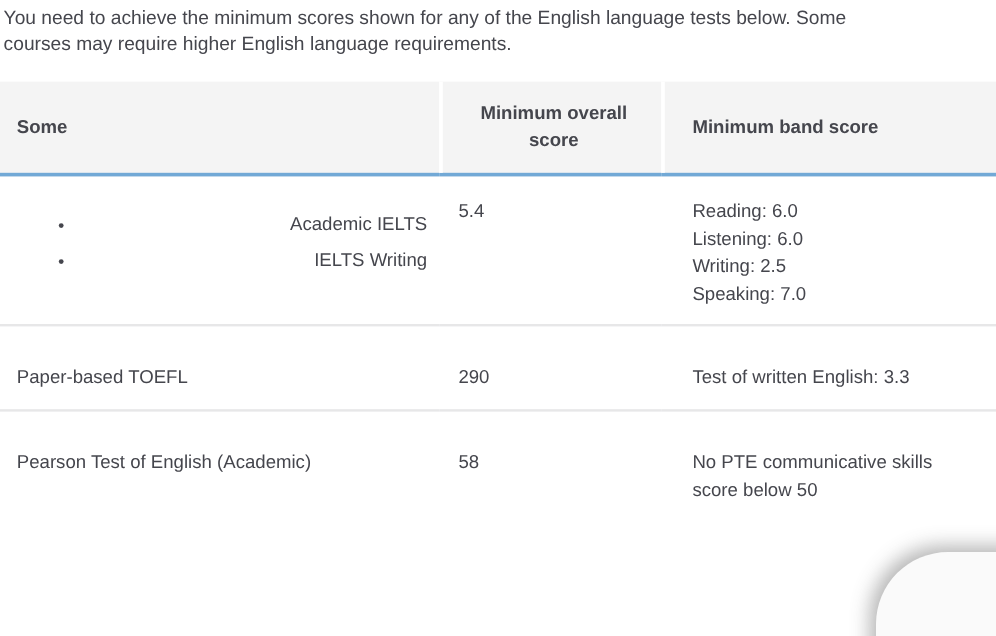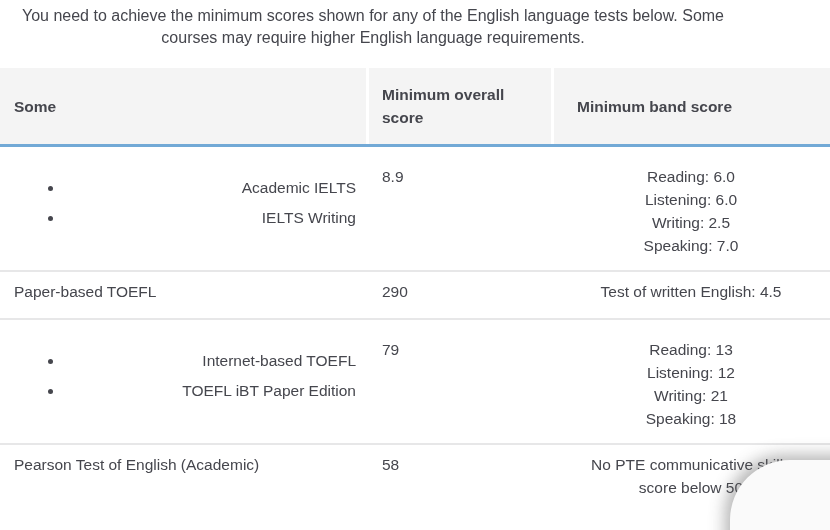--- a/index.html
+++ b/index.html
@@ -17,21 +17,20 @@
     overflow: hidden;
     background: #ffffff;
     font-family: "Liberation Sans", "DejaVu Sans", sans-serif;
     color: var(--text);
   }
   .intro {
     margin: 5px 0 0 3px;
     width: 740px;
     font-size: 16px;
     line-height: 22px;
-    text-align: center;
   }
   table.req-table {
     margin-top: 19px;
     width: 830px;
     border-collapse: separate;
     border-spacing: 0;
     table-layout: fixed;
     font-size: 15.5px;
   }
   col.c-test    { width: 366px; }
@@ -49,42 +48,42 @@
     border-bottom: 3px solid var(--accent-line);
     position: relative;
   }
   thead th.gap::before {
     content: "";
     position: absolute;
     left: 0; top: 0; bottom: 0;
     width: 3px;
     background: #ffffff;
   }
-  thead th.col-overall { padding-left: 16px; padding-right: 10px; }
+  thead th.col-overall { padding-left: 16px; padding-right: 10px; text-align: center; }
   thead th.col-band    { padding-left: 26px; }
 
   tbody td {
     vertical-align: top;
     line-height: 23px;
     padding: 18px 10px 13px 14px;
     border-bottom: 2px solid var(--row-divider);
   }
-  tbody tr.row-plain td { padding-top: 8px; padding-bottom: 15px; }
+  tbody tr.row-plain td { padding-top: 31px; padding-bottom: 15px; }
   tbody tr:last-child td { border-bottom: none; }
   tbody td.col-overall { padding-left: 16px; }
   tbody td.col-band    { padding-left: 26px; padding-right: 25px; }
 
   ul.test-list {
     margin: 11px 0 0 0;
     padding: 0 0 0 50px;
     list-style: disc;
   }
   ul.test-list li { margin: 0 0 7px 0; text-align: right; }
 
-  .band-line { display: block; text-align: center; }
+  .band-line { display: block; }
 
   .corner-widget {
     position: absolute;
     right: -40px;
     bottom: -70px;
     width: 140px;
     height: 140px;
     background: #fafafa;
     border-top-left-radius: 60px;
     box-shadow: -5px -5px 16px rgba(90, 90, 90, 0.45);
@@ -112,52 +111,37 @@
     </thead>
     <tbody>
 
       <tr class="row-bulleted">
         <td class="col-test">
           <ul class="test-list">
             <li>Academic IELTS</li>
             <li>IELTS Writing</li>
           </ul>
         </td>
-        <td class="col-overall">8.9</td>
+        <td class="col-overall">5.4</td>
         <td class="col-band">
           <span class="band-line">Reading: 6.0</span>
           <span class="band-line">Listening: 6.0</span>
           <span class="band-line">Writing: 2.5</span>
           <span class="band-line">Speaking: 7.0</span>
         </td>
       </tr>
 
       <tr class="row-plain">
         <td class="col-test">Paper-based TOEFL</td>
         <td class="col-overall">290</td>
         <td class="col-band">
-          <span class="band-line">Test of written English: 4.5</span>
+          <span class="band-line">Test of written English: 3.3</span>
         </td>
       </tr>
 
-      <tr class="row-bulleted">
-        <td class="col-test">
-          <ul class="test-list">
-            <li>Internet-based TOEFL</li>
-            <li>TOEFL iBT Paper Edition</li>
-          </ul>
-        </td>
-        <td class="col-overall">79</td>
-        <td class="col-band">
-          <span class="band-line">Reading: 13</span>
-          <span class="band-line">Listening: 12</span>
-          <span class="band-line">Writing: 21</span>
-          <span class="band-line">Speaking: 18</span>
-        </td>
-      </tr>
 
       <tr class="row-plain">
         <td class="col-test">Pearson Test of English (Academic)</td>
         <td class="col-overall">58</td>
         <td class="col-band">
           <span class="band-line">No PTE communicative skills score below 50</span>
         </td>
       </tr>
 
     </tbody>

